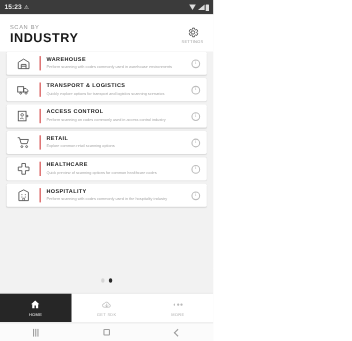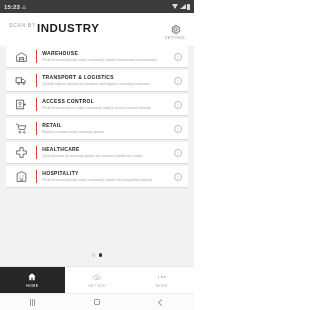--- a/index.html
+++ b/index.html
@@ -24,21 +24,21 @@
   .sig { width:0;height:0;border-style:solid;border-width:0 0 5px 6px;border-color:transparent transparent #dddddd transparent; }
   .wifi { width:6px;height:5px; position:relative; }
   .wifi:after{ content:""; position:absolute; left:0; bottom:0;
     width:0;height:0;border-style:solid;border-width:5px 3px 0 3px;
     border-color:#dddddd transparent transparent transparent; }
   .batt { width:3px;height:6px;background:#dddddd;border-radius:.5px; }
 
   
   .appbar { background:#ffffff; padding:9px 9px 6px 9px; flex:0 0 auto;
             display:flex; align-items:flex-start; justify-content:space-between; }
-  .title-wrap { display:flex; gap:1px; }
+  .title-wrap { display:flex; flex-direction:column; gap:1px; }
   .kicker { font-size:5.2px; letter-spacing:.6px; color:#9a9a9a; font-weight:normal; }
   .title { font-size:11.5px; letter-spacing:.5px; color:#1a1a1a; font-weight:bold; line-height:1.05; }
   .settings-btn { display:flex; flex-direction:column; align-items:center; gap:1px; padding-top:2px; }
   .gear { width:11px;height:11px; display:block; }
   .settings-label { font-size:3.6px; letter-spacing:.25px; color:#9a9a9a; }
 
   
   .list { flex:1 1 auto; padding:0 6px; display:flex; flex-direction:column; gap:3px;
           overflow:hidden; background:#f2f2f2; }
   .card {

